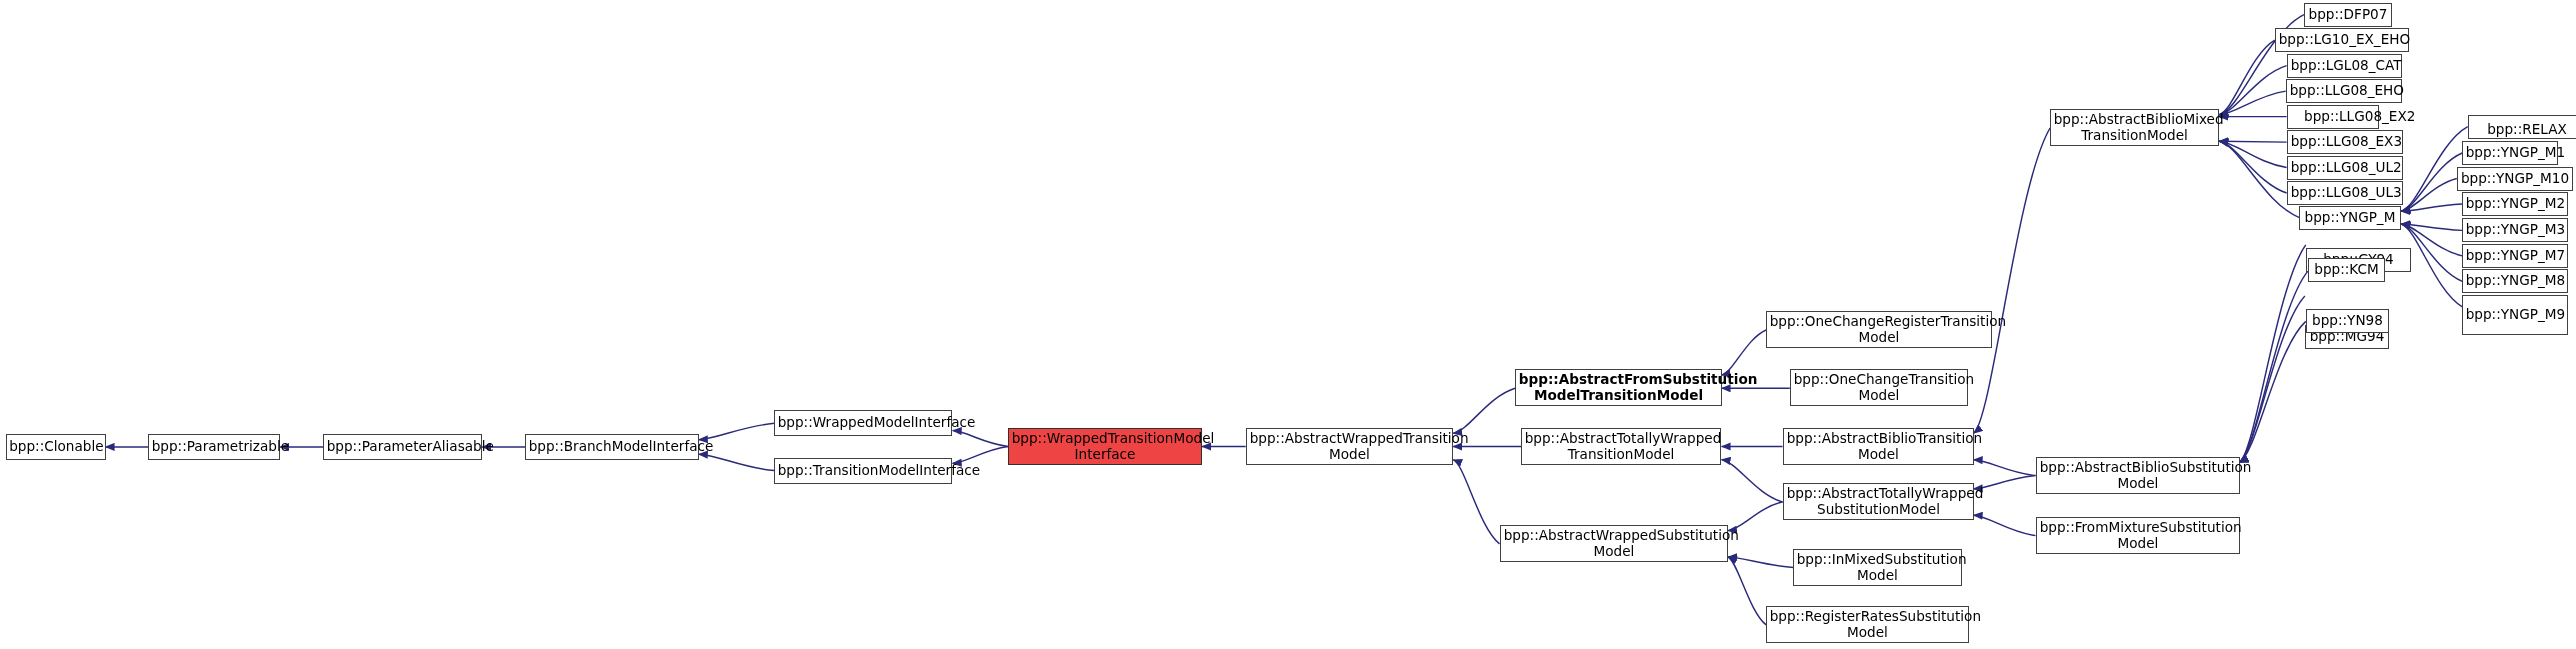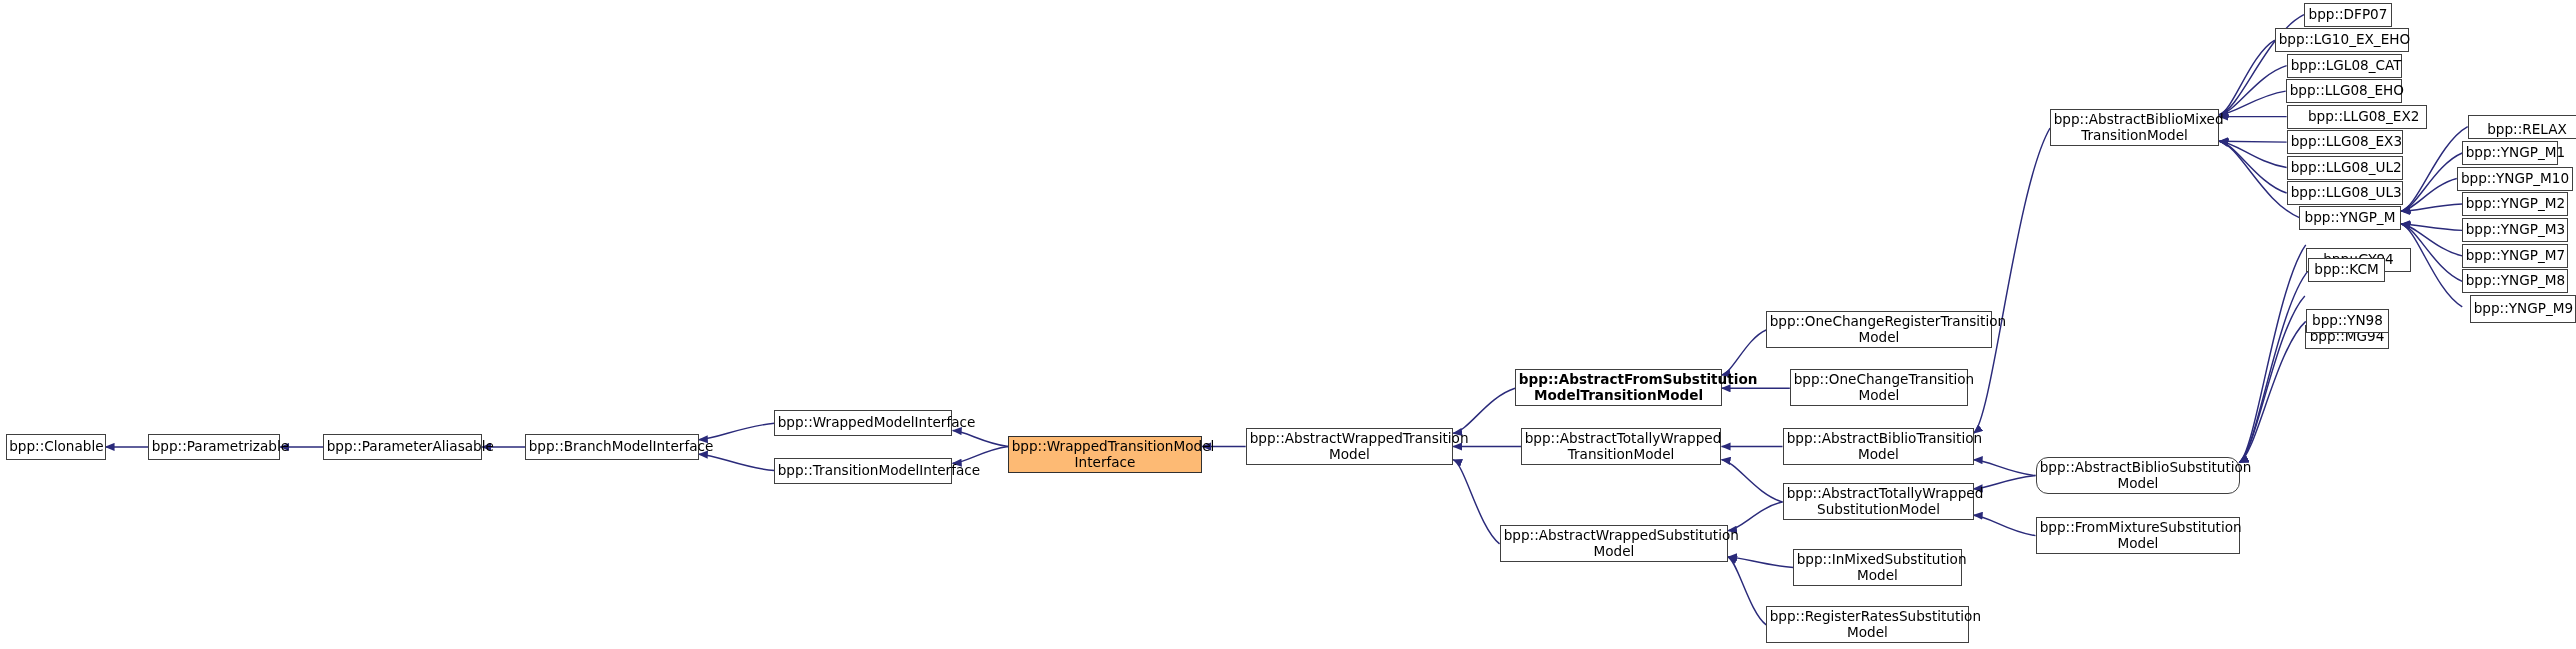--- a/index.html
+++ b/index.html
@@ -33,23 +33,22 @@
     align-items: center;
     justify-content: center;
     text-align: center;
     line-height: 1.15;
     font-size: 13.6px;
     letter-spacing: 0px;
     white-space: pre-line;
     padding: 0 2.7px;
   }
   .node.highlight {
-    background: #fdba74;
+    background: #ef4444;
     border-color: #303030;
-    margin-top: 8px;
   }
   .node .label {
     display: block;
     width: 100%;
   }
 </style>
 </head>
 <body>
 
 <div id="diagram-root">
@@ -125,42 +124,42 @@
       <div class="node" style="left: 1790px; top: 369px; width: 178px; height: 37px;"><span class="label">bpp::OneChangeTransition
 Model</span></div>
       <div class="node" style="left: 1783px; top: 428px; width: 191px; height: 37px;"><span class="label">bpp::AbstractBiblioTransition
 Model</span></div>
       <div class="node" style="left: 1783px; top: 483px; width: 191px; height: 37px;"><span class="label">bpp::AbstractTotallyWrapped
 SubstitutionModel</span></div>
       <div class="node" style="left: 1793px; top: 549px; width: 169px; height: 37px;"><span class="label">bpp::InMixedSubstitution
 Model</span></div>
       <div class="node" style="left: 1766px; top: 606px; width: 203px; height: 37px;"><span class="label">bpp::RegisterRatesSubstitution
 Model</span></div>
-      <div class="node" style="left: 2036px; top: 457px; width: 204px; height: 37px; border-radius: 12px;"><span class="label">bpp::AbstractBiblioSubstitution
+      <div class="node" style="left: 2036px; top: 457px; width: 204px; height: 37px;"><span class="label">bpp::AbstractBiblioSubstitution
 Model</span></div>
       <div class="node" style="left: 2036px; top: 517px; width: 204px; height: 37px;"><span class="label">bpp::FromMixtureSubstitution
 Model</span></div>
       <div class="node" style="left: 2050px; top: 109px; width: 169px; height: 37px;"><span class="label">bpp::AbstractBiblioMixed
 TransitionModel</span></div>
       <div class="node" style="left: 2304px; top: 2.7px; width: 88px; height: 24px;"><span class="label">bpp::DFP07</span></div>
       <div class="node" style="left: 2275px; top: 28px; width: 134px; height: 24px;"><span class="label">bpp::LG10_EX_EHO</span></div>
       <div class="node" style="left: 2287px; top: 54px; width: 115px; height: 24px;"><span class="label">bpp::LGL08_CAT</span></div>
       <div class="node" style="left: 2286px; top: 79px; width: 116px; height: 24px;"><span class="label">bpp::LLG08_EHO</span></div>
-      <div class="node" style="left: 2287px; top: 105px; width: 140px; height: 24px; padding-left: 16px;"><span class="label">bpp::LLG08_EX2</span></div>
+      <div class="node" style="left: 2287px; top: 105px; width: 92px; height: 24px; padding-left: 16px;"><span class="label">bpp::LLG08_EX2</span></div>
       <div class="node" style="left: 2287px; top: 130px; width: 116px; height: 24px;"><span class="label">bpp::LLG08_EX3</span></div>
       <div class="node" style="left: 2287px; top: 156px; width: 116px; height: 24px;"><span class="label">bpp::LLG08_UL2</span></div>
       <div class="node" style="left: 2287px; top: 181px; width: 116px; height: 24px;"><span class="label">bpp::LLG08_UL3</span></div>
       <div class="node" style="left: 2299px; top: 206px; width: 102px; height: 24px;"><span class="label">bpp::YNGP_M</span></div>
       <div class="node" style="left: 2306px; top: 242px; width: 105px; height: 24px; margin-top: 6px;"><span class="label">bpp::GY94</span></div>
       <div class="node" style="left: 2308px; top: 258px; width: 77px; height: 24px;"><span class="label">bpp::KCM</span></div>
       <div class="node" style="left: 2305px; top: 284px; width: 84px; height: 24px; margin-top: 41px;"><span class="label">bpp::MG94</span></div>
       <div class="node" style="left: 2306px; top: 309px; width: 83px; height: 24px;"><span class="label">bpp::YN98</span></div>
       <div class="node" style="left: 2468px; top: 115px; width: 118px; height: 24px; align-items: flex-end;"><span class="label">bpp::RELAX</span></div>
       <div class="node" style="left: 2462px; top: 141px; width: 96px; height: 24px;"><span class="label">bpp::YNGP_M1</span></div>
       <div class="node" style="left: 2457px; top: 167px; width: 116px; height: 24px;"><span class="label">bpp::YNGP_M10</span></div>
       <div class="node" style="left: 2462px; top: 192px; width: 106px; height: 24px;"><span class="label">bpp::YNGP_M2</span></div>
       <div class="node" style="left: 2462px; top: 218px; width: 106px; height: 24px;"><span class="label">bpp::YNGP_M3</span></div>
       <div class="node" style="left: 2462px; top: 244px; width: 106px; height: 24px;"><span class="label">bpp::YNGP_M7</span></div>
       <div class="node" style="left: 2462px; top: 269px; width: 106px; height: 24px;"><span class="label">bpp::YNGP_M8</span></div>
-      <div class="node" style="left: 2462px; top: 295px; width: 106px; height: 28px; margin-left: 8px;"><span class="label">bpp::YNGP_M9</span></div>
+      <div class="node" style="left: 2462px; top: 295px; width: 106px; height: 40px;"><span class="label">bpp::YNGP_M9</span></div>
     </div>
 </div>
 
 
 </body></html>

